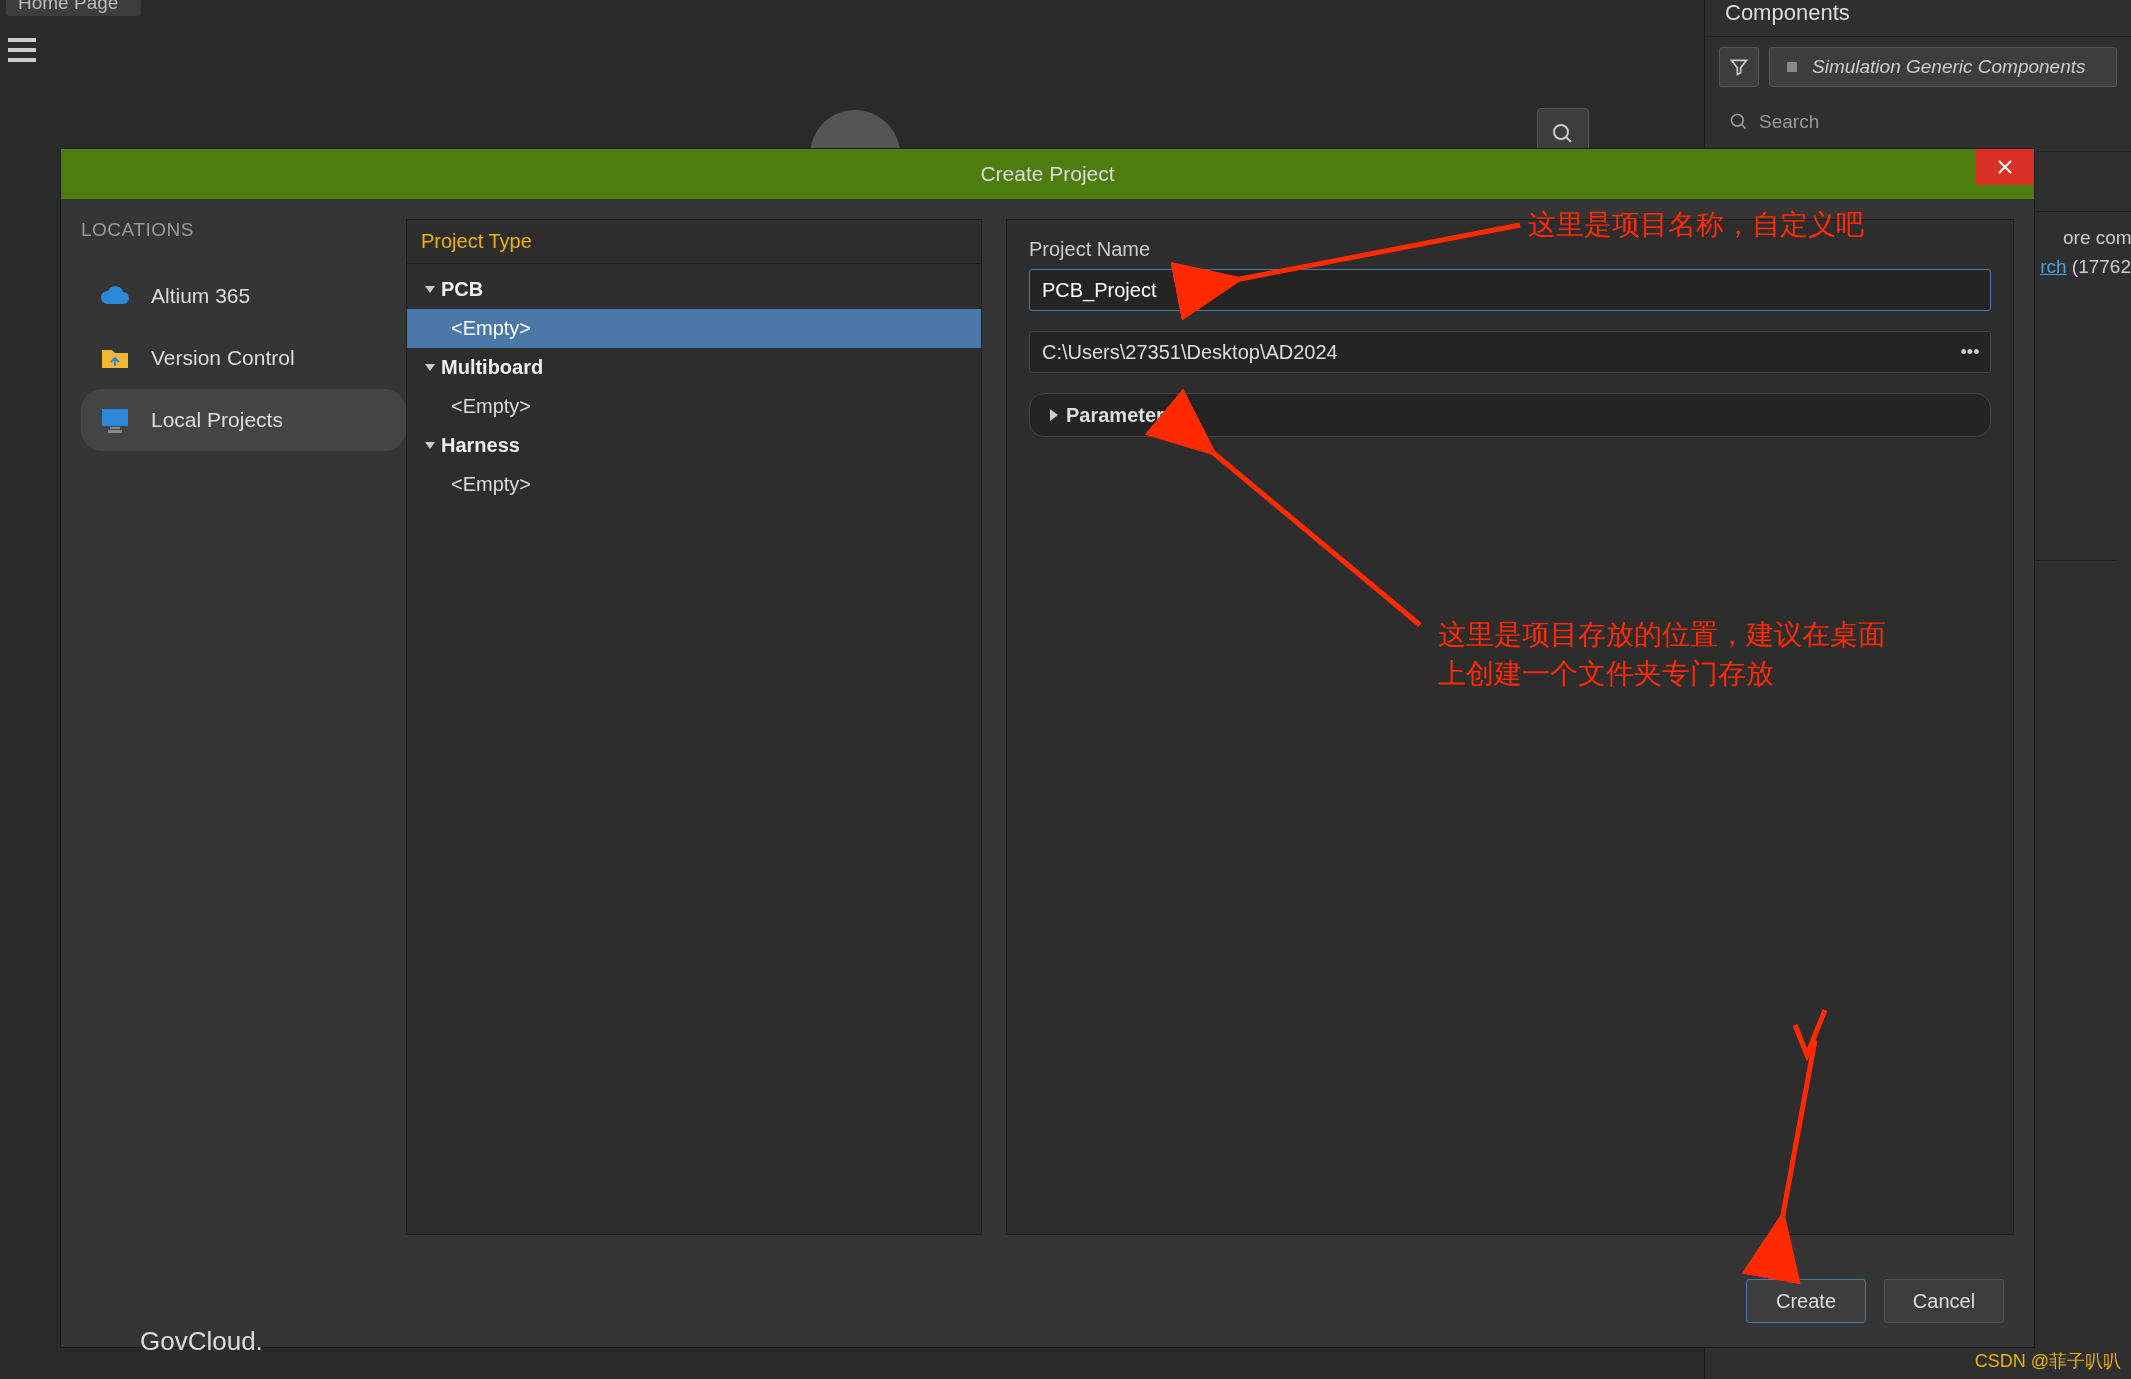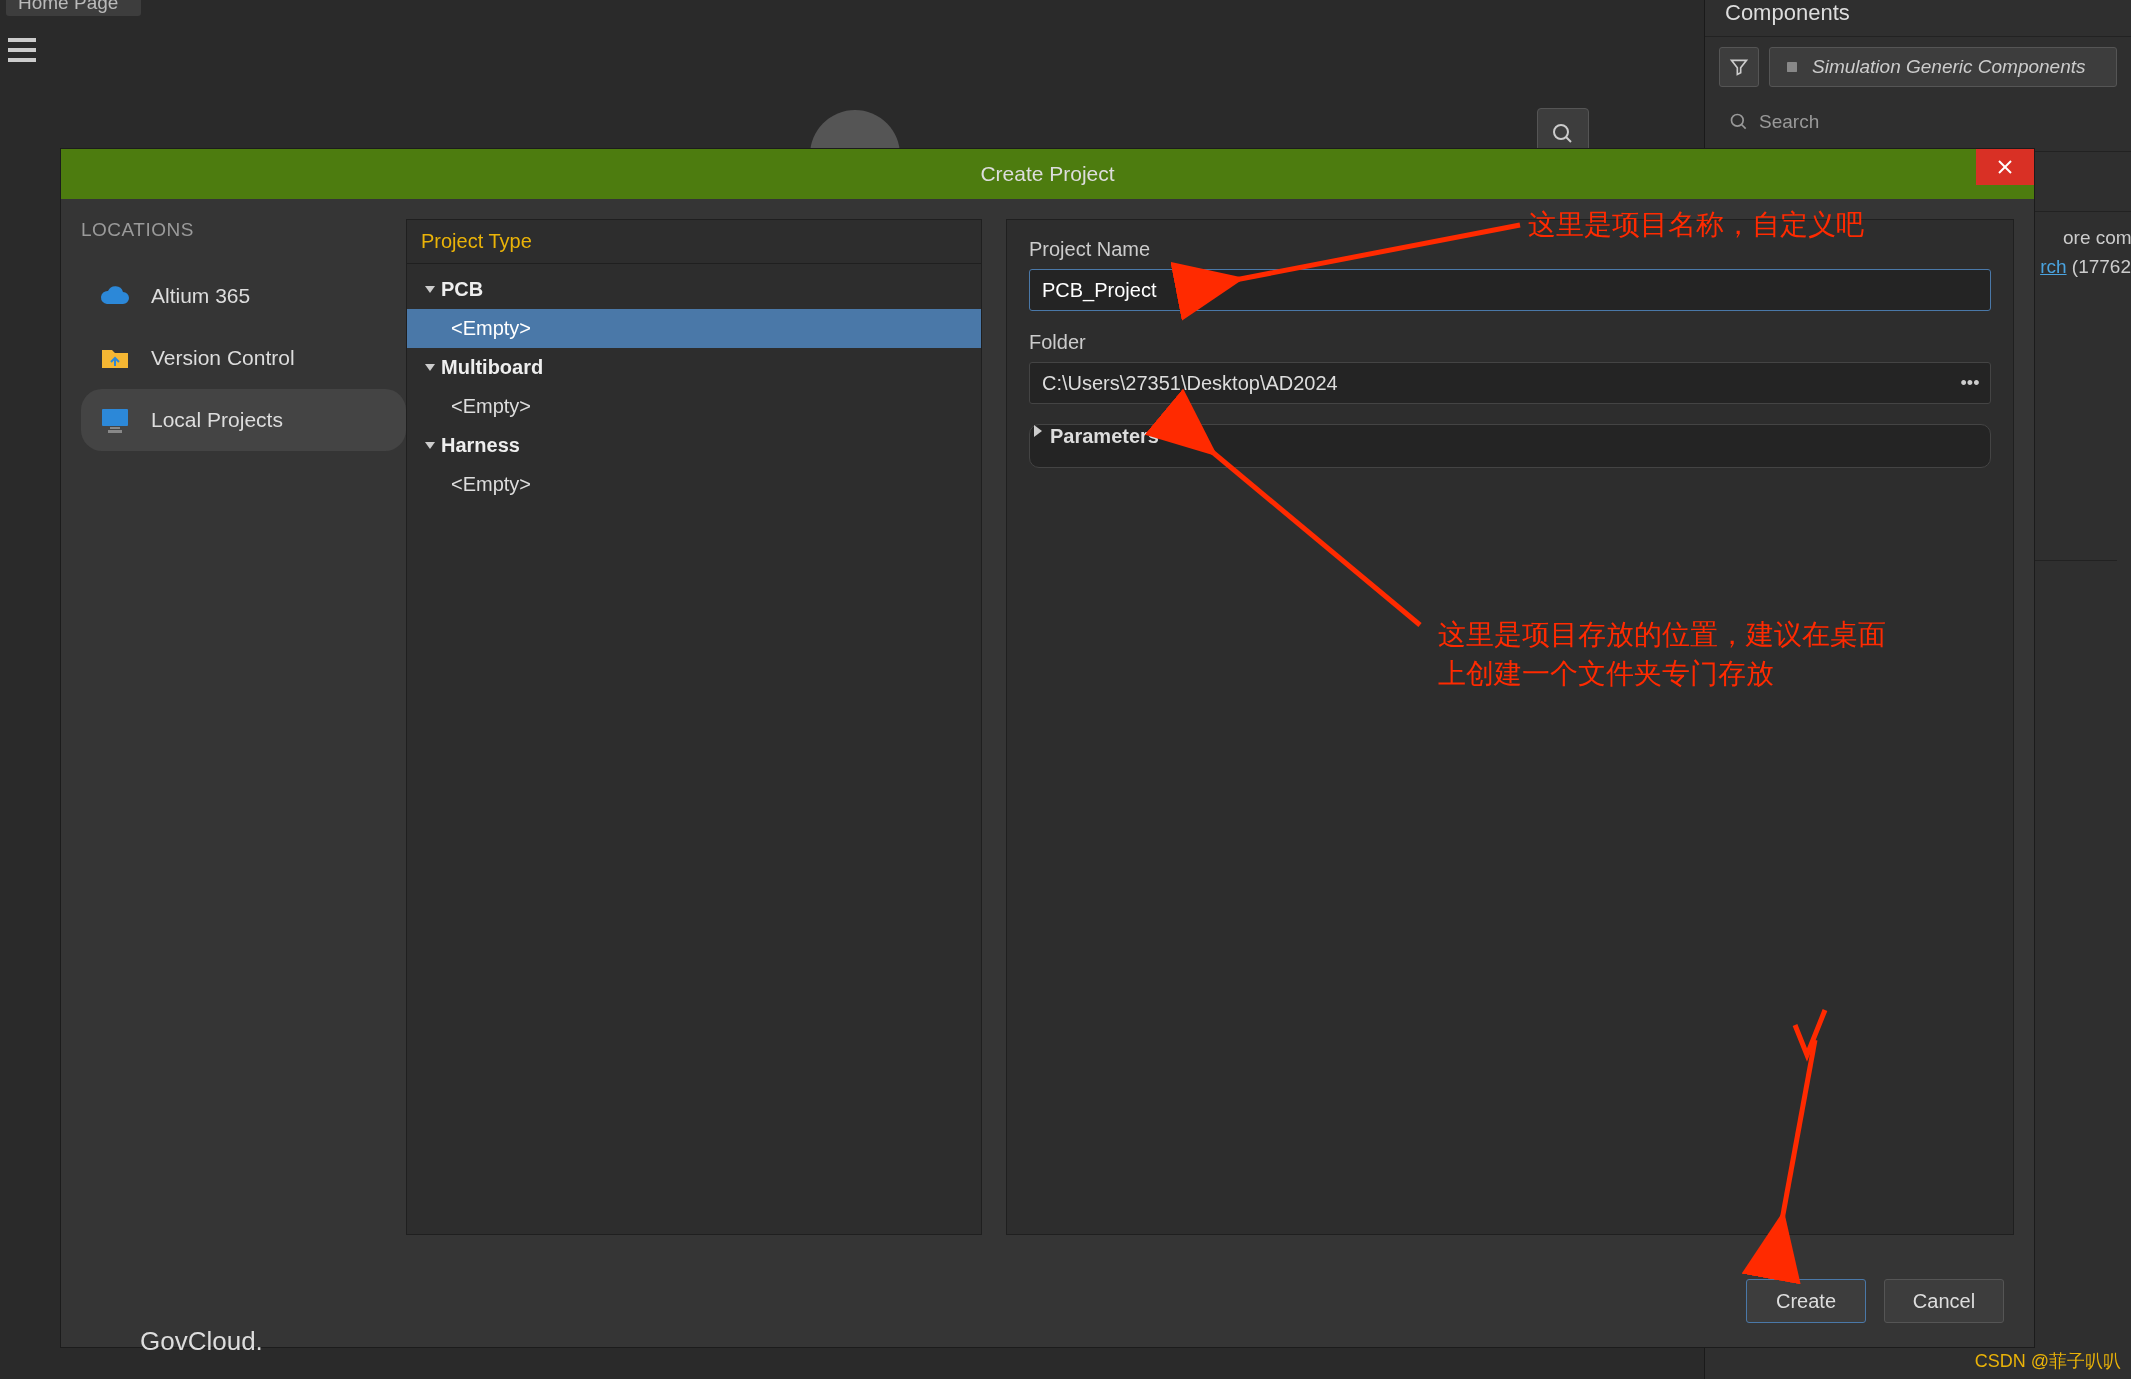--- a/index.html
+++ b/index.html
@@ -42,21 +42,21 @@
 .tree-item { padding:8px 18px 8px 44px; font-size:20px; color:#ddd; }
 .tree-item.selected { background:#4a78a8; color:#fff; }
 
 .form-col { flex:1; background:#2d2d2d; border:1px solid #1f1f1f; padding:18px 22px; position:relative; }
 .form-label { font-size:20px; color:#ccc; margin-bottom:8px; }
 .text-input { width:100%; height:42px; background:#242424; border:1px solid #4a78a8; border-radius:3px; color:#fff; font-size:20px; padding:0 12px; outline:none; }
 .folder-row { display:flex; align-items:center; background:#242424; border:1px solid #444; border-radius:3px; height:42px; }
 .folder-input { flex:1; background:transparent; border:none; color:#ddd; font-size:20px; padding:0 12px; outline:none; }
 .folder-more { width:40px; text-align:center; color:#ccc; font-size:18px; }
 .spacer-v { height:20px; }
-.params-row { height:44px; background:#242424; border:1px solid #444; border-radius:10px; display:flex; align-items:flex-start; padding:0 4px; font-size:20px; font-weight:bold; color:#ddd; gap:8px; }
+.params-row { height:44px; background:#242424; border:1px solid #444; border-radius:15px; display:flex; align-items:center; padding:0 20px; font-size:20px; font-weight:bold; color:#ddd; gap:8px; }
 .caret-right { display:inline-block; width:0; height:0; border-top:6px solid transparent; border-bottom:6px solid transparent; border-left:8px solid #ccc; }
 
 .modal-footer { position:absolute; right:30px; bottom:24px; display:flex; gap:18px; }
 .btn { width:120px; height:44px; background:#3d3d3d; border:1px solid #555; border-radius:3px; color:#ddd; font-size:20px; display:flex; align-items:center; justify-content:center; }
 .btn.primary { border:1px solid #4a78a8; }
 
 .ann { position:absolute; color:#ff2a00; font-size:28px; font-weight:500; line-height:1.4; }
 .govcloud { position:absolute; left:140px; top:1326px; font-size:26px; color:#ddd; }
 .watermark { position:absolute; right:10px; bottom:6px; font-size:18px; color:#eab308; }
 
@@ -173,21 +173,20 @@
             <span>Harness</span>
           </div>
         <div class="tree-item">&lt;Empty&gt;</div>
       </div>
     </div>
 
     <div class="form-col">
       <div class="form-label">Project Name</div>
       <input class="text-input" value="PCB_Project" style="">
       <div class="spacer-v"></div>
-      <div class="form-label">Folder</div>
       <div class="folder-row">
         <input class="folder-input" value="C:\Users\27351\Desktop\AD2024" style="">
         <span class="folder-more">•••</span>
       </div>
       <div class="spacer-v"></div>
       <div class="params-row">
         <span class="caret-right"></span>
         <span>Parameters</span>
       </div>
     </div>

